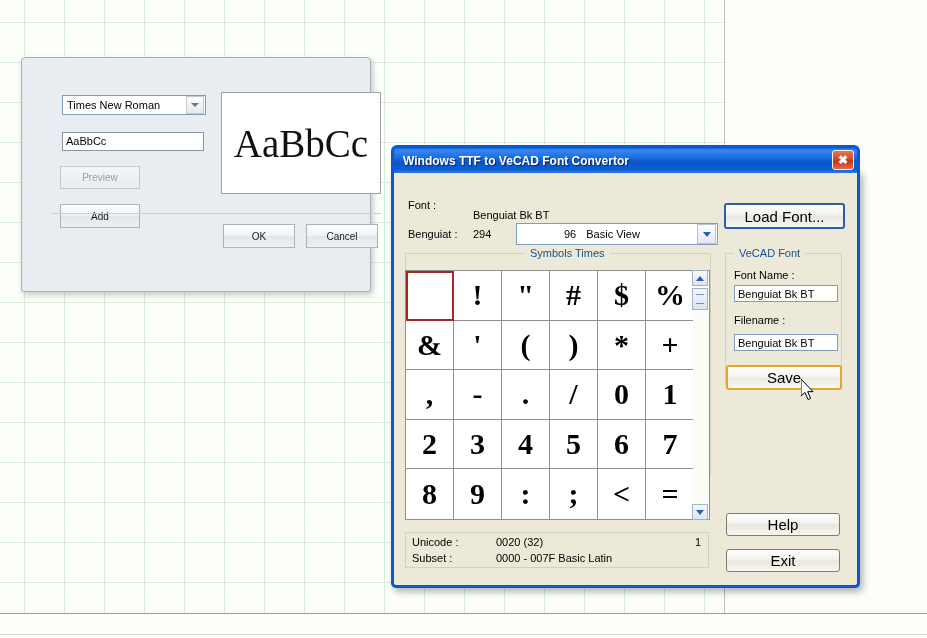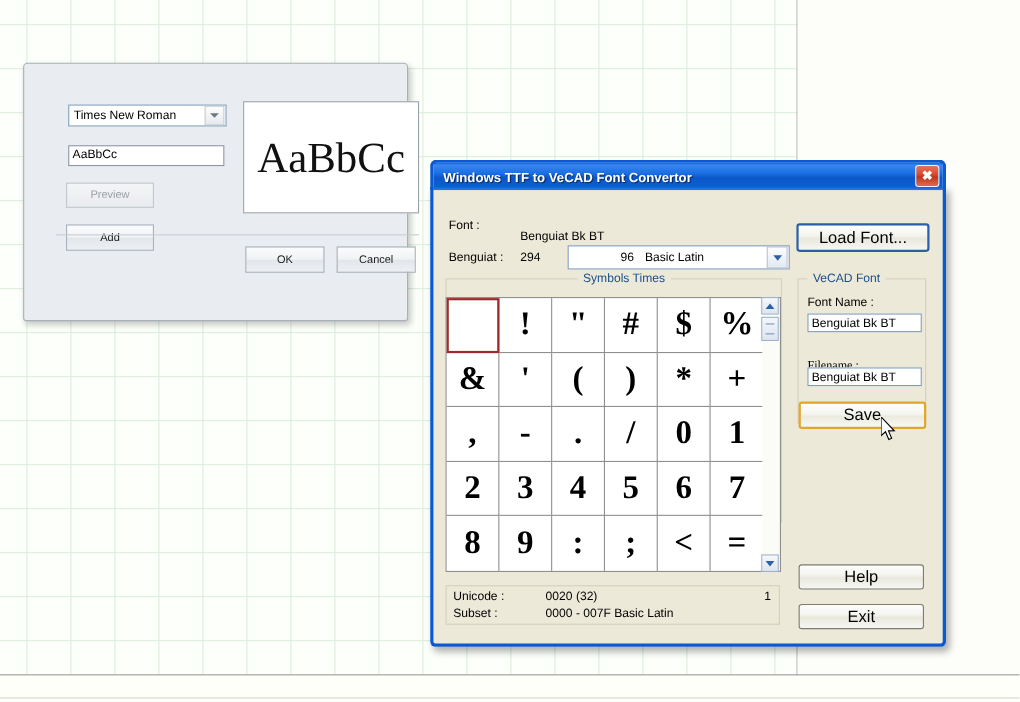--- a/index.html
+++ b/index.html
@@ -219,21 +219,21 @@
   #cv-save-btn{
     left:332px;top:195px;width:112px;height:21px;
     border:2px solid #e0a72a;border-radius:3px;
     background:linear-gradient(to bottom,#fefefe 0%,#f5f5f0 45%,#eceade 55%,#f8f8f4 100%);
   }
   #cv-help-btn{left:332px;top:343px;width:112px;height:21px;}
   #cv-exit-btn{left:332px;top:379px;width:112px;height:21px;}
 
   .fld-label{position:absolute;font-size:11px;color:#000;}
   #cv-lbl-fontname{left:340px;top:99px;}
-  #cv-lbl-filename{left:340px;top:156px;font-family:Liberation Serif, serif;}
+  #cv-lbl-filename{left:340px;top:144px;}
   .xp-text{
     position:absolute;background:#fff;border:1px solid #7f9db9;
     height:17px;line-height:17px;padding:0 3px;font-size:11px;width:104px;box-sizing:border-box;
   }
   #cv-fontname-input{left:340px;top:115px;}
   #cv-filename-input{left:340px;top:164px;}
 
   
   #mouse-cursor{
     position:absolute;left:801px;top:379px;width:16px;height:24px;pointer-events:none;
@@ -283,21 +283,21 @@
 
   <div class="cv-body">
 
     <span class="lbl" id="cv-lbl-font">Font :</span>
     <span class="lbl" id="cv-val-font">Benguiat Bk BT</span>
     <span class="lbl" id="cv-lbl-symbols">Benguiat :</span>
     <span class="lbl" id="cv-val-symbols">294</span>
 
     <div id="cv-subset-combo">
       <span class="num">96</span>
-      <span class="nm">Basic Latin</span>
+      <span class="nm">Basic View</span>
       <span class="arrowbox">
           <span class="tri-down-blue"></span>
         </span>
     </div>
 
     <div id="cv-loadfont-btn" class="xp-btn">Load Font...</div>
 
     <div class="xp-group" id="cv-group-symbols">
       <span class="glabel">Symbols Times</span>
     </div>

